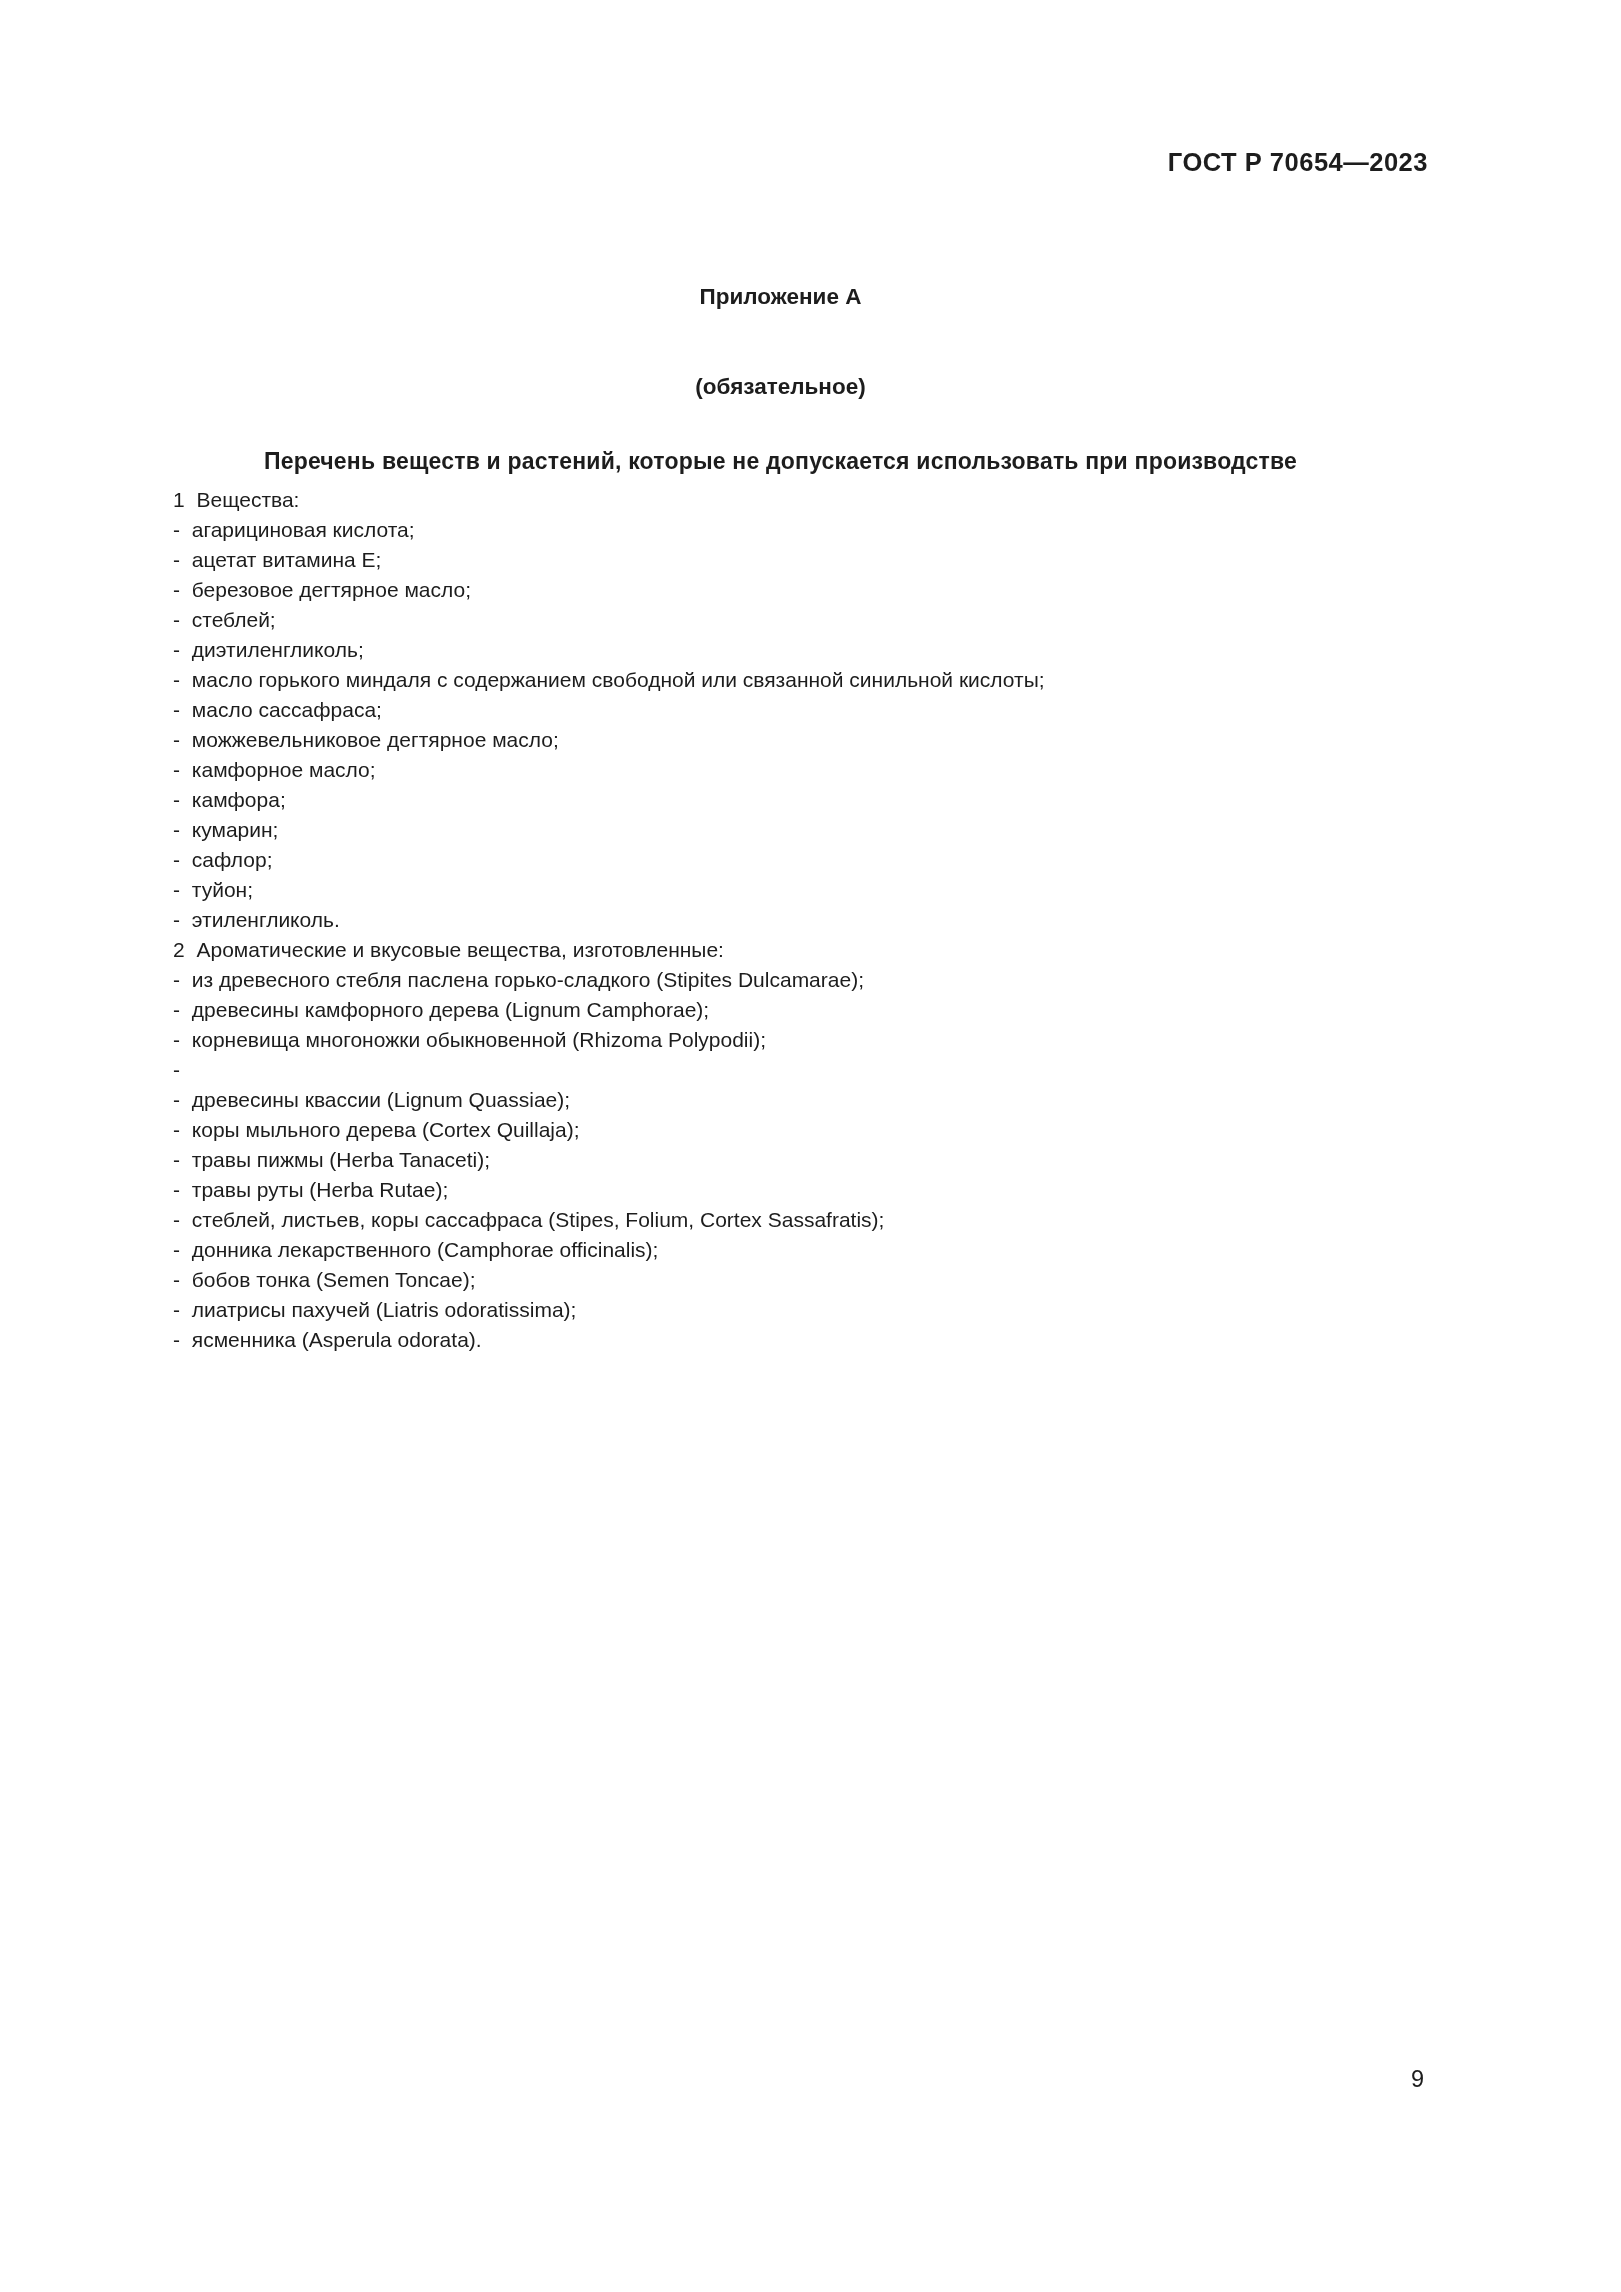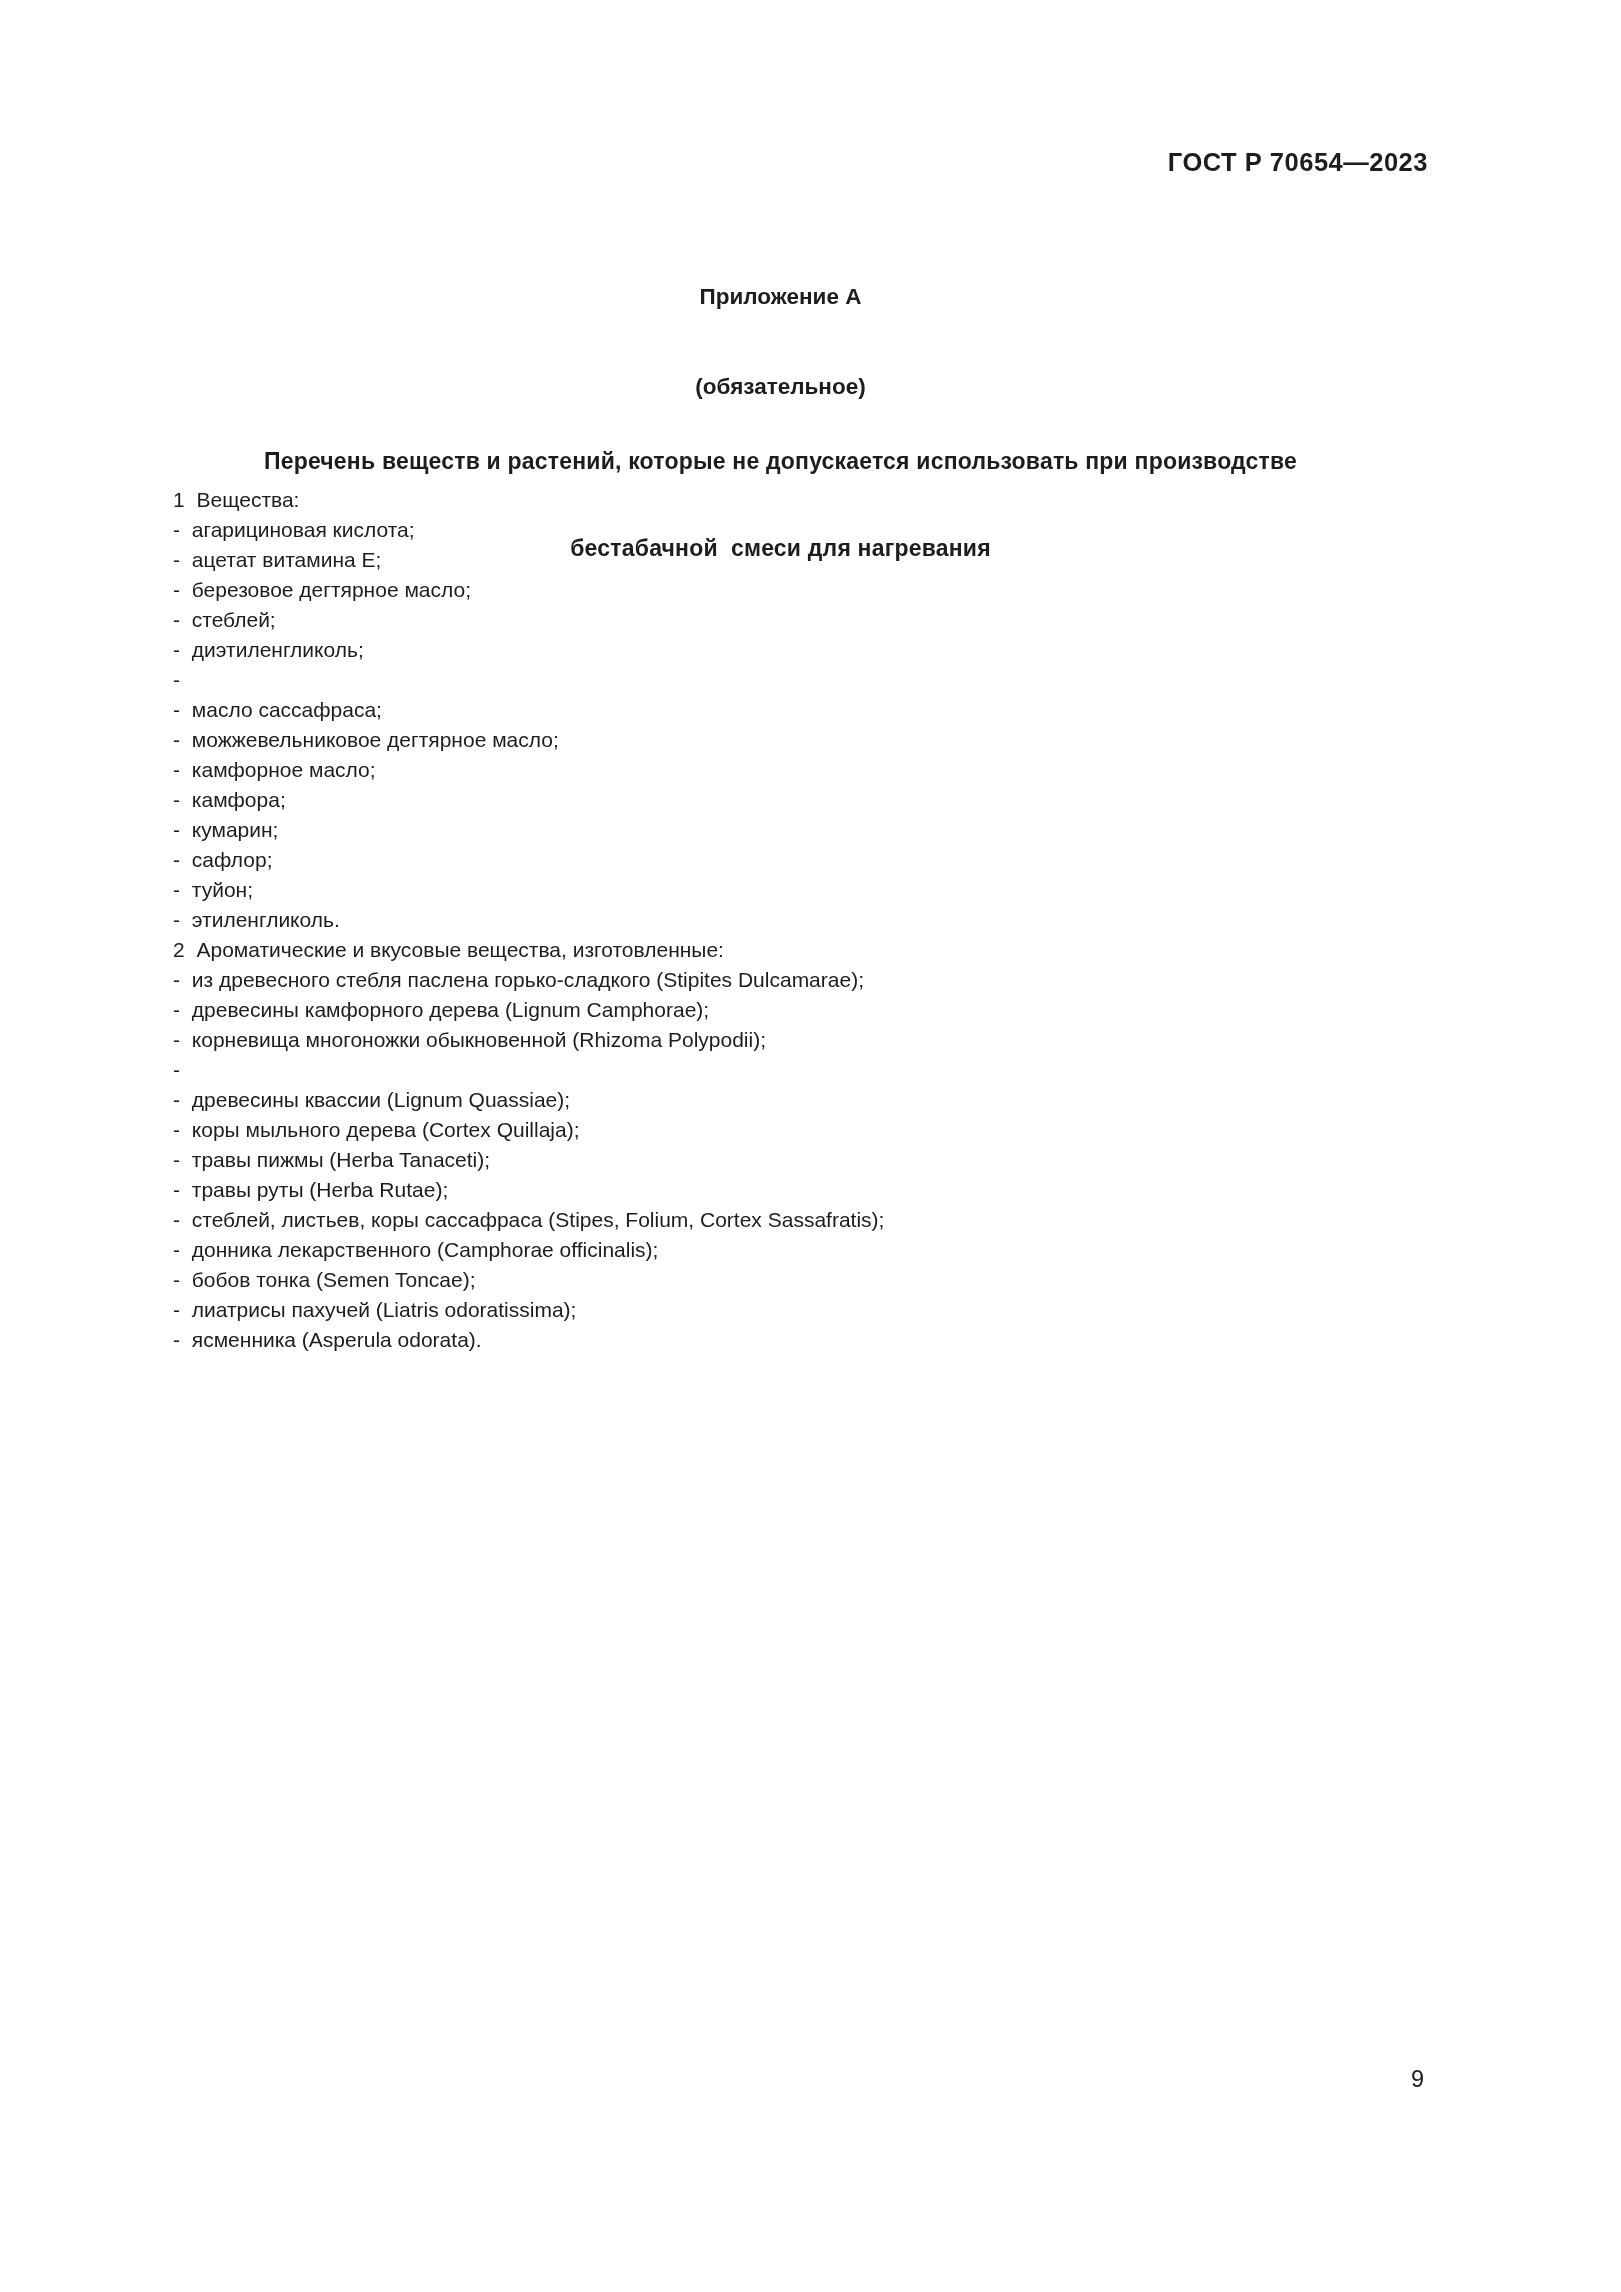--- a/index.html
+++ b/index.html
@@ -78,21 +78,20 @@
 
   <div class="doc-header">ГОСТ Р 70654—2023</div>
 
   <div class="column annex-block">
     <div>Приложение А</div>
     <div>(обязательное)</div>
   </div>
 
   <div class="column section-title">
     <div>Перечень веществ и растений, которые не допускается использовать при производстве</div>
-    <div>бестабачной  смеси для нагревания</div>
   </div>
 
   <div class="column substance-list">
   <div class="list-row">
     <span class="mk">1</span>
     <span class="tx">Вещества:</span>
   </div>
 
   <div class="list-row">
     <span class="mk">-</span>
@@ -114,20 +113,21 @@
     <span class="tx">стеблей;</span>
   </div>
 
   <div class="list-row">
     <span class="mk">-</span>
     <span class="tx">диэтиленгликоль;</span>
   </div>
 
   <div class="list-row">
     <span class="mk">-</span>
+    <span class="tx">масло горького миндаля с содержанием свободной или связанной синильной кислоты;</span>
   </div>
 
   <div class="list-row">
     <span class="mk">-</span>
     <span class="tx">масло сассафраса;</span>
   </div>
 
   <div class="list-row">
     <span class="mk">-</span>
     <span class="tx">можжевельниковое дегтярное масло;</span>

